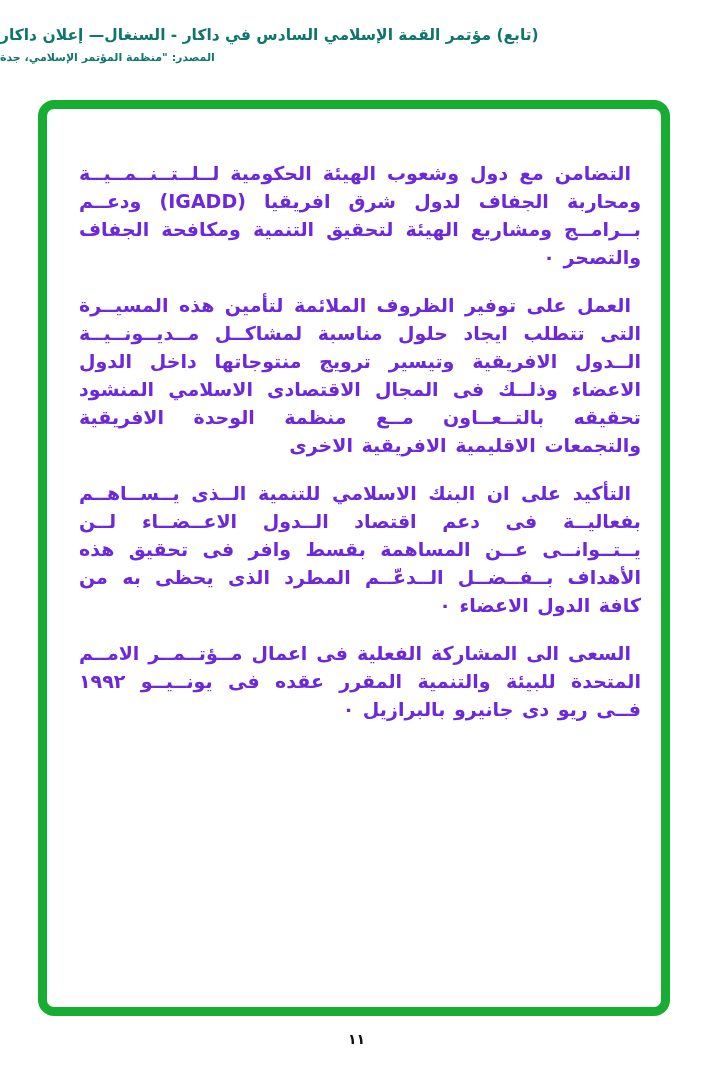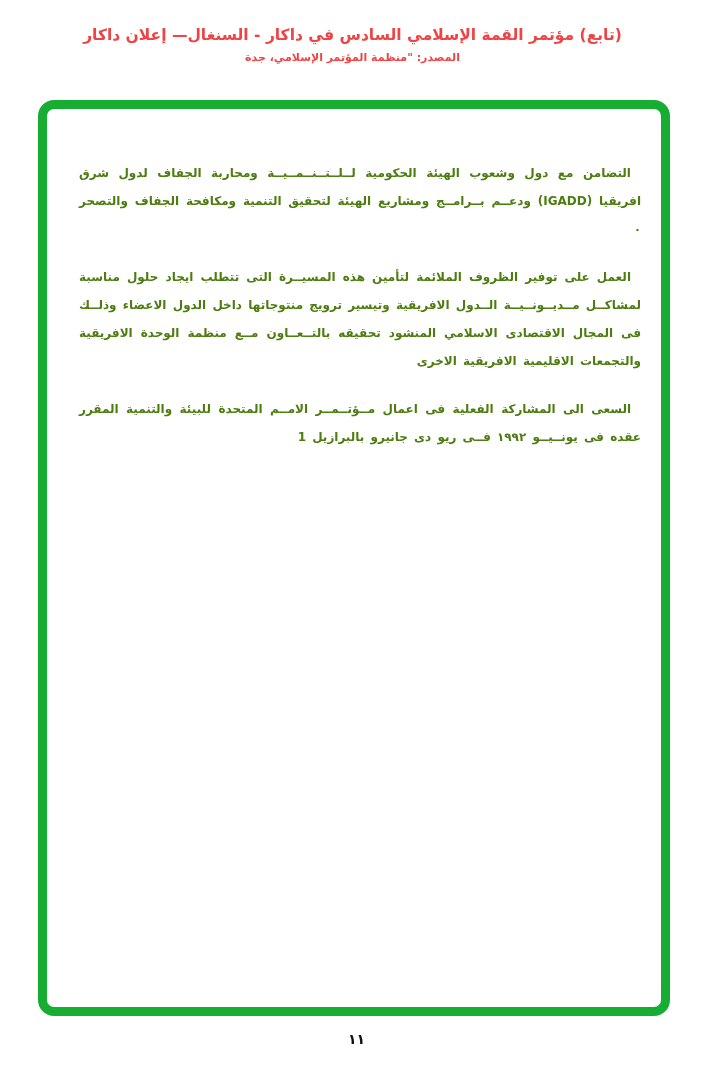--- a/index.html
+++ b/index.html
@@ -14,22 +14,22 @@
     height: 1065px;
     background: #ffffff;
     overflow: hidden;
     direction: rtl;
   }
   .header {
     position: absolute;
     top: 26px;
     left: 0;
     right: 0;
-    text-align: center;
-    color: #ef4444;
+    text-align: left;
+    color: #0f766e;
     direction: rtl;
   }
   .header-title {
     font-size: 15.5px;
     font-weight: bold;
   }
   .header-source {
     font-size: 11px;
     font-weight: bold;
     margin-top: 7px;
@@ -44,23 +44,23 @@
     border-radius: 16px;
     background: #ffffff;
   }
   .text-area {
     position: absolute;
     top: 50px;
     right: 20px;
     left: 32px;
     direction: rtl;
     text-align: justify;
-    font-size: 12px;
+    font-size: 19px;
     font-weight: bold;
-    color: #4d7c0f;
+    color: #6d28d9;
     line-height: 28px;
   }
   .text-area p {
     margin: 0 0 20px 0;
     text-indent: 10px;
     word-spacing: 2px;
   }
   .page-number {
     position: absolute;
     bottom: 18px;
@@ -79,19 +79,20 @@
 
   <div class="header">
     <div class="header-title">(تابع) مؤتمر القمة الإسلامي السادس في داكار - السنغال— إعلان داكار</div>
     <div class="header-source">المصدر: "منظمة المؤتمر الإسلامي، جدة</div>
   </div>
 
   <div class="green-box" style="border-color: rgb(23, 172, 50);">
     <div class="text-area">
       <p>التضامن مع دول وشعوب الهيئة الحكومية لــلــتــنــمــيــة ومحاربة الجفاف لدول شرق افريقيا (IGADD) ودعــم بــرامــج ومشاريع الهيئة لتحقيق التنمية ومكافحة الجفاف والتصحر ٠</p>
       <p>العمل على توفير الظروف الملائمة لتأمين هذه المسيــرة التى تتطلب ايجاد حلول مناسبة لمشاكــل مــديــونــيــة الــدول الافريقية وتيسير ترويج منتوجاتها داخل الدول الاعضاء وذلــك فى المجال الاقتصادى الاسلامي المنشود تحقيقه بالتــعــاون مــع منظمة الوحدة الافريقية والتجمعات الاقليمية الافريقية الاخرى</p>
-      <p>السعى الى المشاركة الفعلية فى اعمال مــؤتــمــر الامــم المتحدة للبيئة والتنمية المقرر عقده فى يونــيــو ١٩٩٢ فــى ريو دى جانيرو بالبرازيل 1</p>
+      <p>التأكيد على ان البنك الاسلامي للتنمية الــذى يــســاهــم بفعاليــة فى دعم اقتصاد الــدول الاعــضــاء لــن يــتــوانــى عــن المساهمة بقسط وافر فى تحقيق هذه الأهداف بــفــضــل الــدعّــم المطرد الذى يحظى به من كافة الدول الاعضاء ٠</p>
+      <p>السعى الى المشاركة الفعلية فى اعمال مــؤتــمــر الامــم المتحدة للبيئة والتنمية المقرر عقده فى يونــيــو ١٩٩٢ فــى ريو دى جانيرو بالبرازيل ٠</p>
     </div>
   </div>
 
   <div class="page-number">١١</div>
 
 </div>
 
 </body></html>

